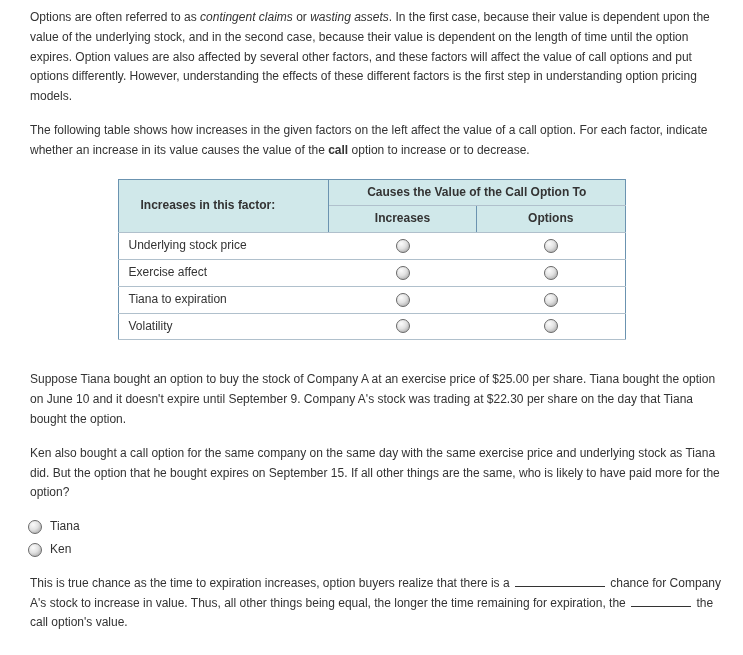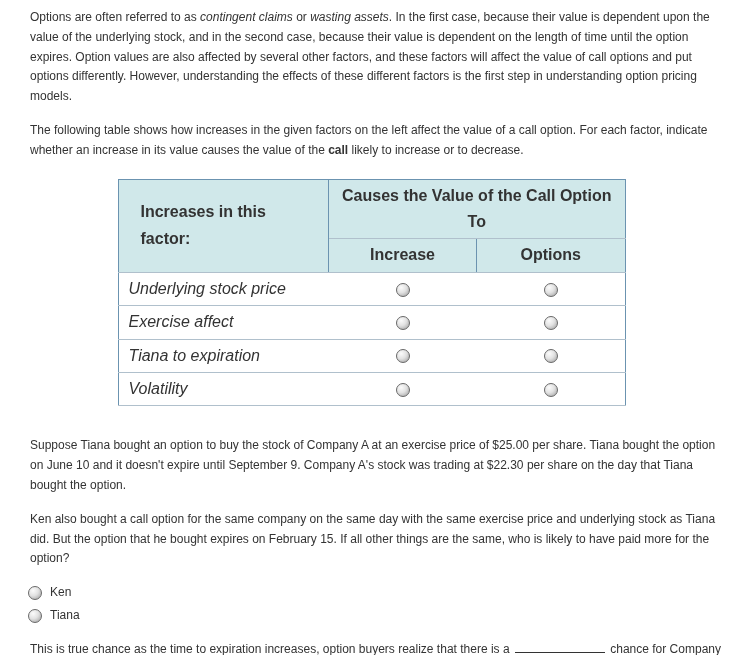--- a/index.html
+++ b/index.html
@@ -26,21 +26,21 @@
       justify-content: center;
       margin: 18px 0 30px 0;
     }
     table {
       border-collapse: collapse;
       border: 1px solid #6b93b0;
     }
     th, td {
       border: 1px solid #b0c0cc;
       padding: 3px 10px;
-      font-size: 16px;
+      font-size: 12px;
     }
     td {
       border-left: none;
       border-right: none;
     }
     td:last-child {
       border-right: 1px solid #6b93b0;
     }
     th {
       background: #d0e8ea;
@@ -50,21 +50,20 @@
       border-left: 1px solid #6b93b0;
       border-right: 1px solid #6b93b0;
     }
     th.left {
       text-align: left;
       padding-left: 22px;
     }
     .factor-cell {
       text-align: left;
       width: 190px;
-      font-style: italic;
     }
     .radio-cell {
       text-align: center;
       width: 128px;
     }
     .radio {
       display: inline-block;
       width: 12px;
       height: 12px;
       border-radius: 50%;
@@ -94,32 +93,32 @@
     }
   </style>
 </head>
 <body>
 
 <p>
   <span>Options are often referred to as </span><span class="italic">contingent claims</span><span> or </span><span class="italic">wasting assets</span><span>. In the first case, because their value is dependent upon the value of the underlying stock, and in the second case, because their value is dependent on the length of time until the option expires. Option values are also affected by several other factors, and these factors will affect the value of call options and put options differently. However, understanding the effects of these different factors is the first step in understanding option pricing models.</span>
 </p>
 
 <p>
-  <span>The following table shows how increases in the given factors on the left affect the value of a call option. For each factor, indicate whether an increase in its value causes the value of the </span><span class="bold">call</span><span> likely to increase or to decrease.</span>
+  <span>The following table shows how increases in the given factors on the left affect the value of a call option. For each factor, indicate whether an increase in its value causes the value of the </span><span class="bold">call</span><span> option to increase or to decrease.</span>
 </p>
 
 <div class="table-wrap">
   <table>
     <tbody>
         <tr>
       <th rowspan="2" class="left">Increases in this factor:</th>
       <th colspan="2">Causes the Value of the Call Option To</th>
     </tr>
     <tr>
-      <th>Increase</th>
+      <th>Increases</th>
       <th>Options</th>
     </tr>
     <tr>
       <td class="factor-cell">Underlying stock price</td>
       <td class="radio-cell"><span class="radio"></span></td>
       <td class="radio-cell"><span class="radio"></span></td>
     </tr>
     <tr>
       <td class="factor-cell">Exercise affect</td>
       <td class="radio-cell"><span class="radio"></span></td>
@@ -134,28 +133,28 @@
       <td class="factor-cell">Volatility</td>
       <td class="radio-cell"><span class="radio"></span></td>
       <td class="radio-cell"><span class="radio"></span></td>
     </tr>
   </tbody>
     </table>
 </div>
 
 <p>Suppose Tiana bought an option to buy the stock of Company A at an exercise price of $25.00 per share. Tiana bought the option on June 10 and it doesn't expire until September 9. Company A's stock was trading at $22.30 per share on the day that Tiana bought the option.</p>
 
-<p>Ken also bought a call option for the same company on the same day with the same exercise price and underlying stock as Tiana did. But the option that he bought expires on February 15. If all other things are the same, who is likely to have paid more for the option?</p>
+<p>Ken also bought a call option for the same company on the same day with the same exercise price and underlying stock as Tiana did. But the option that he bought expires on September 15. If all other things are the same, who is likely to have paid more for the option?</p>
 
 <div class="answer-group">
   <div class="answer-row">
     <span class="radio"></span>
-    <span>Ken</span>
+    <span>Tiana</span>
   </div>
   <div class="answer-row">
     <span class="radio"></span>
-    <span>Tiana</span>
+    <span>Ken</span>
   </div>
 </div>
 
 <p>
   <span>This is true chance as the time to expiration increases, option buyers realize that there is a </span><span class="blank wide"></span><span> chance for Company A's stock to increase in value. Thus, all other things being equal, the longer the time remaining for expiration, the </span><span class="blank"></span><span> the call option's value.</span>
 </p>
 
 </body></html>

